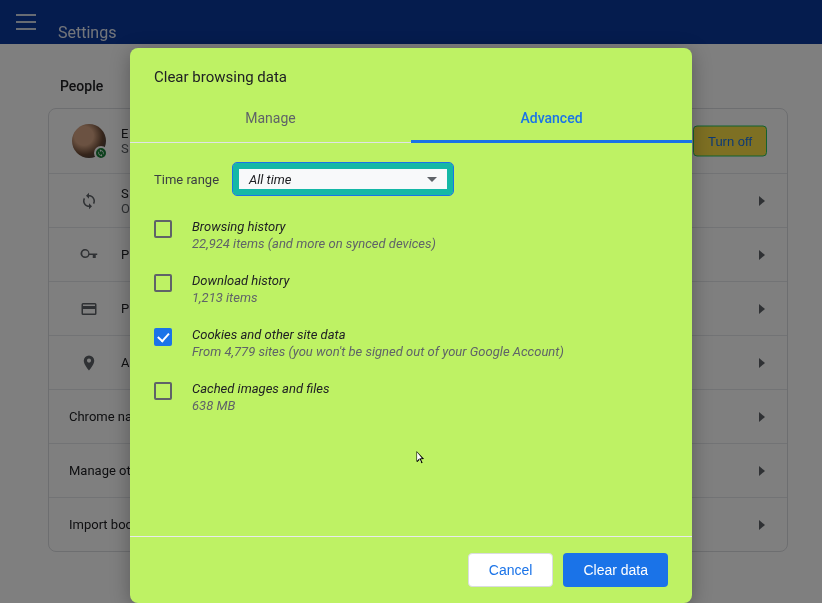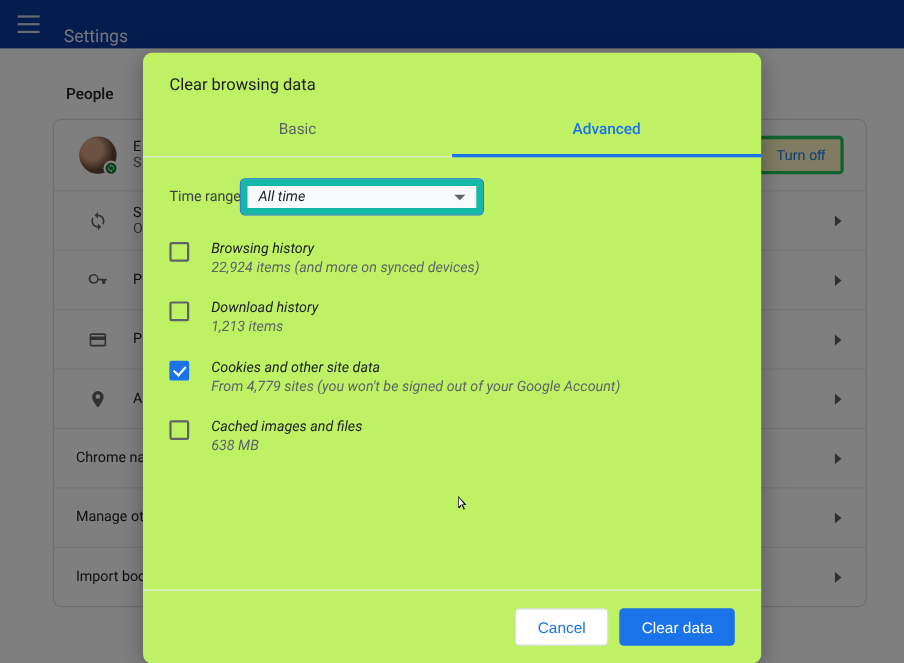--- a/index.html
+++ b/index.html
@@ -82,22 +82,22 @@
     width:14px;height:14px;border-radius:50%;
     background:#188038;border:2px solid #fff;
     display:flex;align-items:center;justify-content:center;
   }
   .sync-icon svg, .key-icon svg, .card-icon svg, .pin-icon svg { width:18px; height:18px; fill:#5f6368; }
 
   .turnoff-btn {
     position: absolute;
     right: 20px;
     top: 50%; transform: translateY(-50%);
-    border: 3px solid #22c55e;
-    background: #fef9c3;
+    border: 1px solid #22c55e;
+    background: #fde047;
     color: #1a73e8;
     padding: 7px 14px;
     border-radius: 4px;
     font-size: 13px;
   }
 
   .overlay {
     position: absolute; inset: 0;
     background: rgba(0,0,0,0.5);
     display: flex; justify-content: center;
@@ -142,20 +142,21 @@
     padding: 10px 24px 0 24px;
     position: relative;
   }
   .dialog-body::-webkit-scrollbar { width: 12px; }
   .dialog-body::-webkit-scrollbar-thumb { background:#c0c4cc; border-radius:6px; }
   .dialog-body::-webkit-scrollbar-track { background:#f1f3f4; }
 
   .field-row {
     display: flex;
     align-items: center;
+    gap: 14px;
     padding: 10px 0 14px;
   }
   .field-label { font-size: 13px; color: #3c4043; }
   .select {
     border: 6px solid #14b8a6;
     outline: 1px solid #1a73e8;
     border-radius: 4px;
     height: 32px;
     width: 220px;
     padding: 0 10px;
@@ -338,21 +339,21 @@
       <div class="chevron-right"></div>
     </div>
 
   </div>
 </div>
 
 <div class="overlay">
   <div class="dialog">
     <div class="dialog-title">Clear browsing data</div>
     <div class="tabs">
-      <div class="tab">Basic</div>
+      <div class="tab">Manage</div>
       <div class="tab active">Advanced</div>
     </div>
 
     <div class="dialog-body">
       <div class="field-row">
         <span class="field-label">Time range</span>
         <div class="select">
           <span>All time</span>
           <span class="caret"></span>
         </div>

